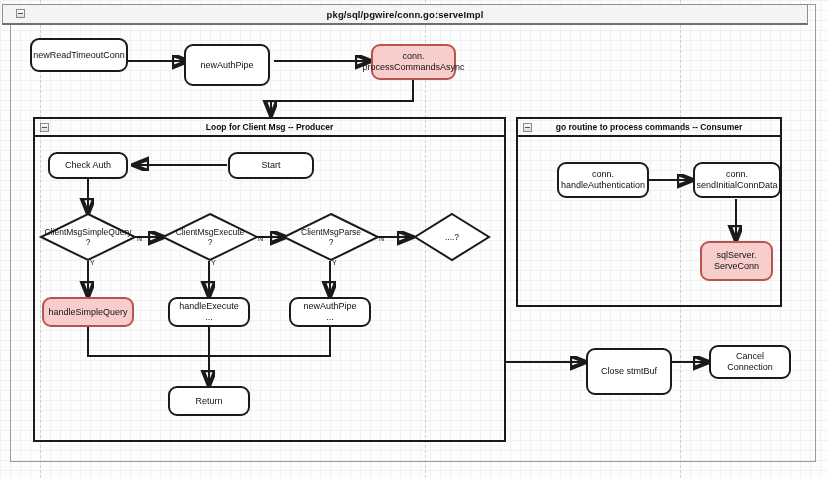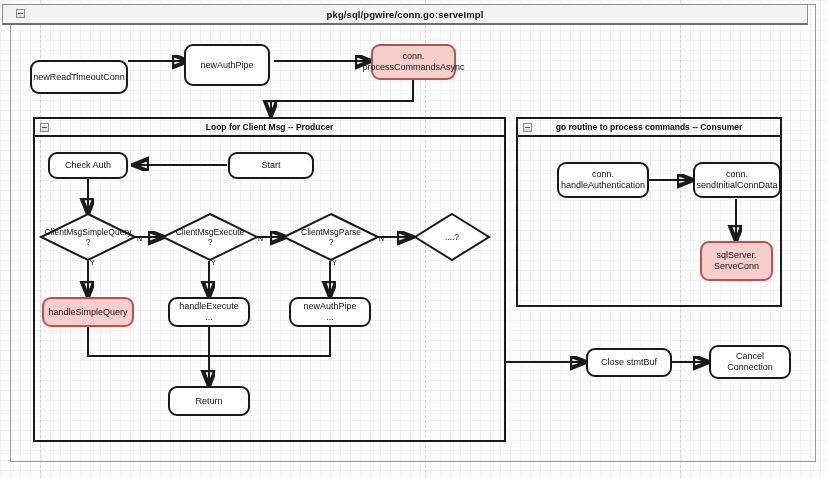--- a/index.html
+++ b/index.html
@@ -204,21 +204,21 @@
 
     <path d="M506,362 L585,362" marker-end="url(#ah)"></path>
 
     <path d="M672,362 L708,362" marker-end="url(#ah)"></path>
 
     <path d="M648,180 L692,180" marker-end="url(#ah)"></path>
 
     <path d="M736,199 L736,240" marker-end="url(#ah)"></path>
   </svg>
 
-  <div class="node" style="left:30px;  top:60px; width:98px;  height:34px;">
+  <div class="node" style="left:30px;  top:38px; width:98px;  height:34px;">
     <span class="lbl">newReadTimeoutConn</span>
   </div>
 
   <div class="node" style="left:184px; top:44px; width:86px; height:42px;">
     <span class="lbl">newAuthPipe</span>
   </div>
 
   <div class="node hl" style="left:371px; top:44px; width:85px; height:36px;">
     <span>
       <span class="lbl">conn.</span>
@@ -330,21 +330,21 @@
     </span>
   </div>
 
   <div class="node hl" style="left:700px; top:241px; width:73px; height:40px;">
     <span>
       <span class="lbl">sqlServer.</span>
       <span class="lbl">ServeConn</span>
     </span>
   </div>
 
-  <div class="node" style="left:586px; top:348px; width:86px; height:29px;">
+  <div class="node" style="left:586px; top:348px; width:86px; height:47px;">
     <span class="lbl">Close stmtBuf</span>
   </div>
 
   <div class="node" style="left:709px; top:345px; width:82px; height:34px;">
     <span>
       <span class="lbl">Cancel</span>
       <span class="lbl">Connection</span>
     </span>
   </div>
 

